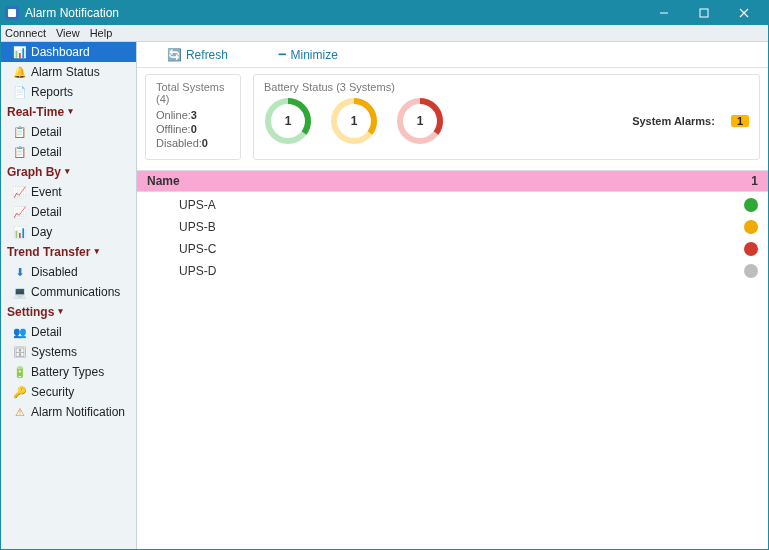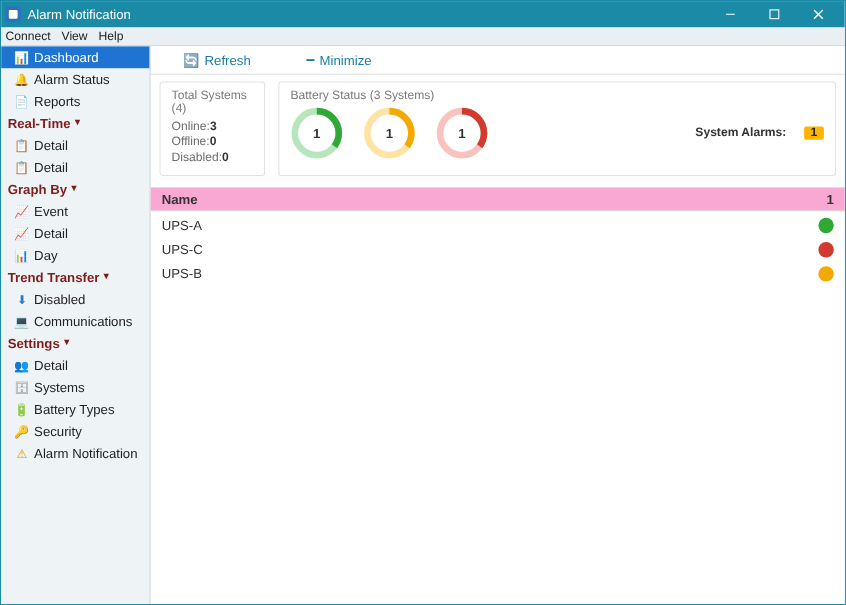--- a/index.html
+++ b/index.html
@@ -48,21 +48,21 @@
   .card.battery{flex:1;display:flex;flex-direction:column;}
   .battery-body{display:flex;align-items:center;gap:18px;}
   .donut{position:relative;width:48px;height:48px;}
   .donut svg{transform:rotate(-90deg);}
   .donut .num{position:absolute;inset:0;display:flex;align-items:center;justify-content:center;font-weight:bold;color:#333;font-size:12px;}
   .alarms{margin-left:auto;display:flex;align-items:flex-start;gap:16px;color:#333;font-weight:bold;font-size:11px;}
   .alarms .badge{background:#ffb400;color:#222;padding:0 6px;border-radius:2px;font-weight:bold;}
   
   .list-header{background:#f9a8d4;height:22px;display:flex;align-items:center;padding:0 10px;font-weight:bold;color:#333;border-top:1px solid #dcdcdc;border-bottom:1px solid #dcdcdc;gap:27px;}
   .list-header .col-status{margin-left:auto;}
-  .list-body{padding:2px 0;}
+  .list-body{padding:2px 0;margin-left:32px;}
   .list-row{display:flex;align-items:center;height:22px;padding:0 10px;color:#333;}
   .list-row .dot{width:14px;height:14px;border-radius:50%;margin-left:auto;}
   .dot-green{background:#2fa836;}
   .dot-yellow{background:#f2a900;}
   .dot-red{background:#d13a2f;}
   .dot-gray{background:#bdbdbd;}
 </style>
 </head>
 <body>
 
@@ -236,22 +236,26 @@
     <div class="list-header">
       <span>Name</span>
       <span class="col-status">1</span>
     </div>
     <div class="list-body" id="list-body">
         <div class="list-row">
           <span>UPS-A</span>
           <span class="dot dot-green"></span>
         </div>
         <div class="list-row">
+          <span>UPS-B</span>
+          <span class="dot dot-yellow"></span>
+        </div>
+        <div class="list-row">
           <span>UPS-C</span>
           <span class="dot dot-red"></span>
         </div>
         <div class="list-row">
-          <span>UPS-B</span>
-          <span class="dot dot-yellow"></span>
+          <span>UPS-D</span>
+          <span class="dot dot-gray"></span>
         </div>
       </div>
   </div>
 </div>
 
 </body></html>

